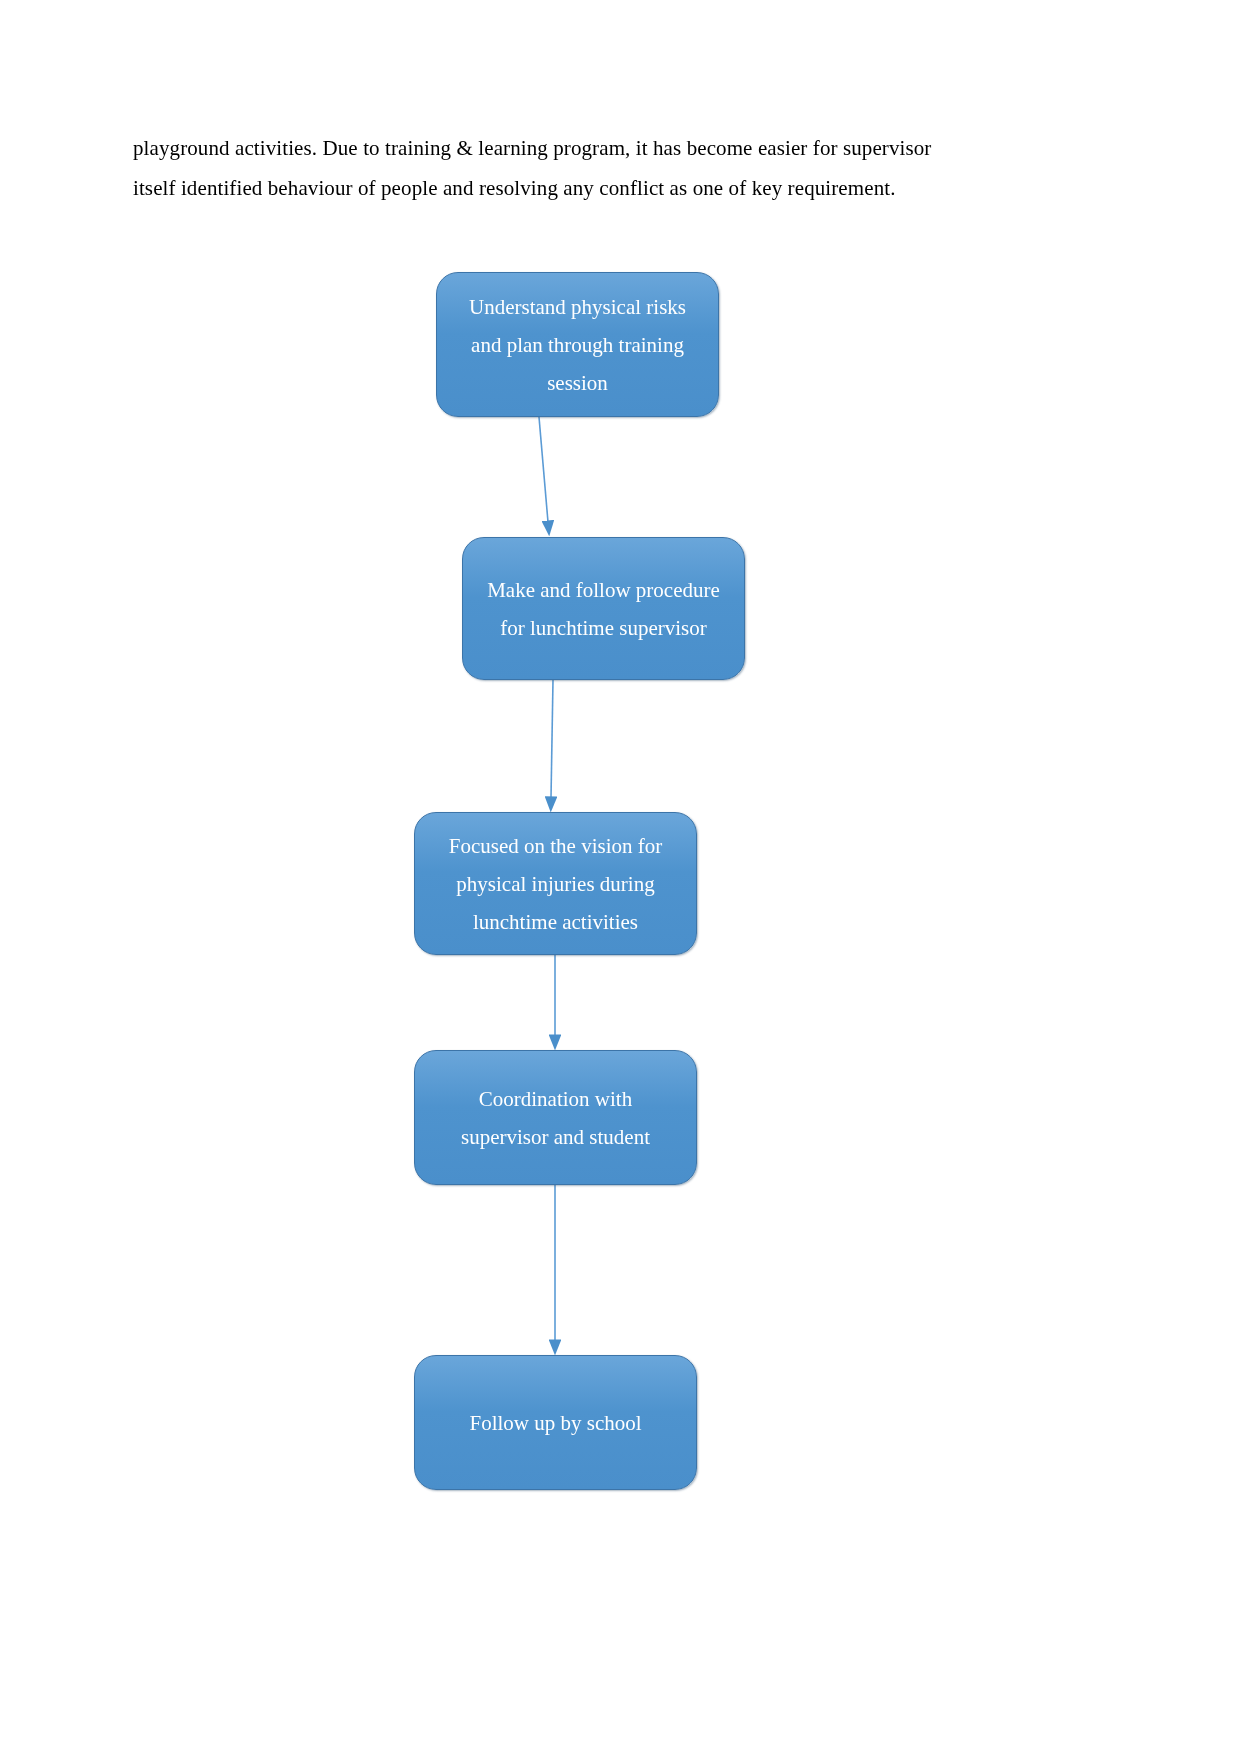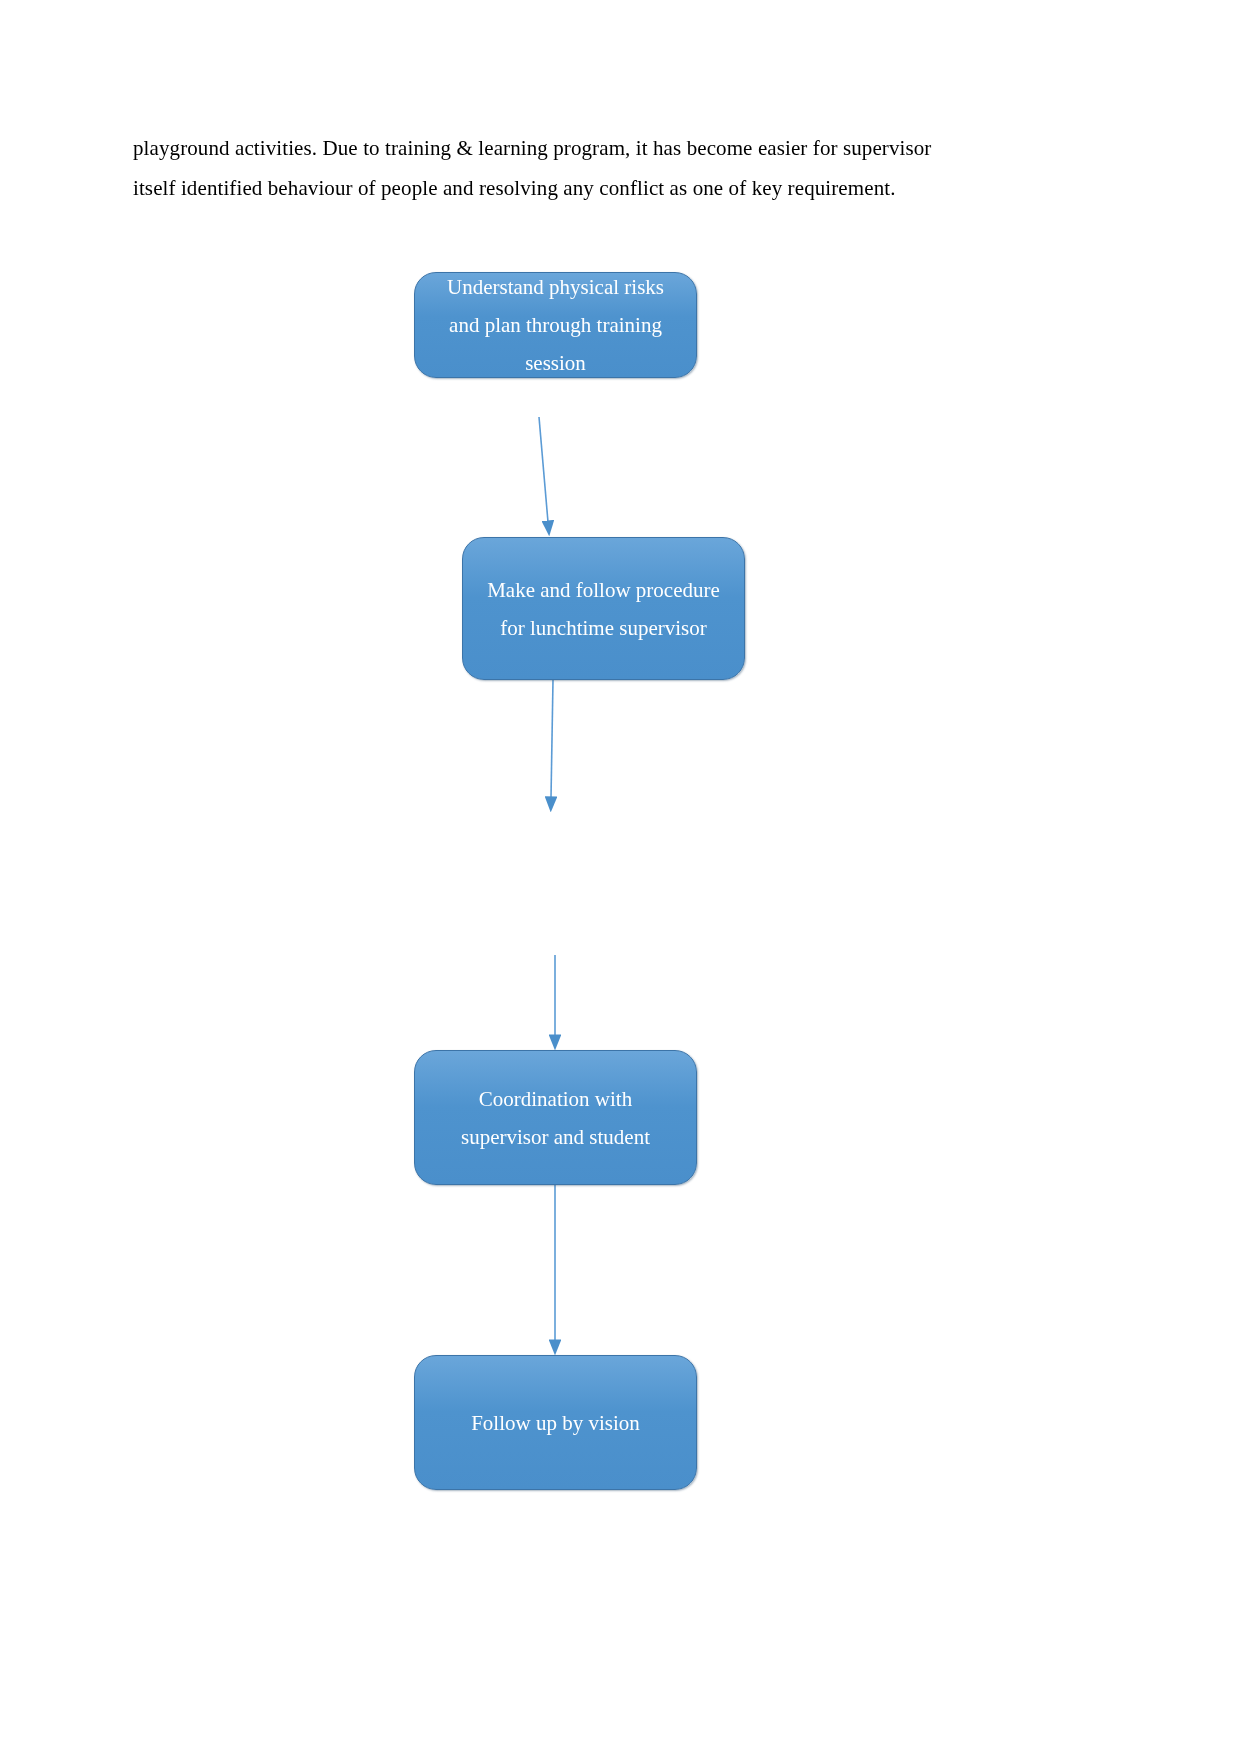--- a/index.html
+++ b/index.html
@@ -55,21 +55,21 @@
     font-size: 21px;
     line-height: 38px;
     padding: 0 22px;
   }
   .node .node-label {
     display: block;
     width: 100%;
   }
 
   
-  #node-0 { left: 414px; top: 272px;  width: 283px; height: 106px; }
+  #node-0 { left: 436px; top: 272px;  width: 283px; height: 145px; }
   #node-1 { left: 414px; top: 537px;  width: 283px; height: 143px; margin-left: 48px; }
   #node-2 { left: 414px; top: 812px;  width: 283px; height: 143px; }
   #node-3 { left: 414px; top: 1050px; width: 283px; height: 135px; }
   #node-4 { left: 414px; top: 1355px; width: 283px; height: 135px; }
 
   
   .connectors {
     position: absolute;
     left: 0;
     top: 0;
@@ -104,22 +104,25 @@
   </svg>
 
   <div class="node" id="node-0">
     <span class="node-label">Understand physical risks and plan through training session</span>
   </div>
 
   <div class="node" id="node-1">
     <span class="node-label">Make and follow procedure for lunchtime supervisor</span>
   </div>
 
+  <div class="node" id="node-2">
+    <span class="node-label">Focused on the vision for physical injuries during lunchtime activities</span>
+  </div>
 
   <div class="node" id="node-3">
     <span class="node-label">Coordination with supervisor and student</span>
   </div>
 
   <div class="node" id="node-4">
-    <span class="node-label">Follow up by vision</span>
+    <span class="node-label">Follow up by school</span>
   </div>
 
 </div>
 
 </body></html>

